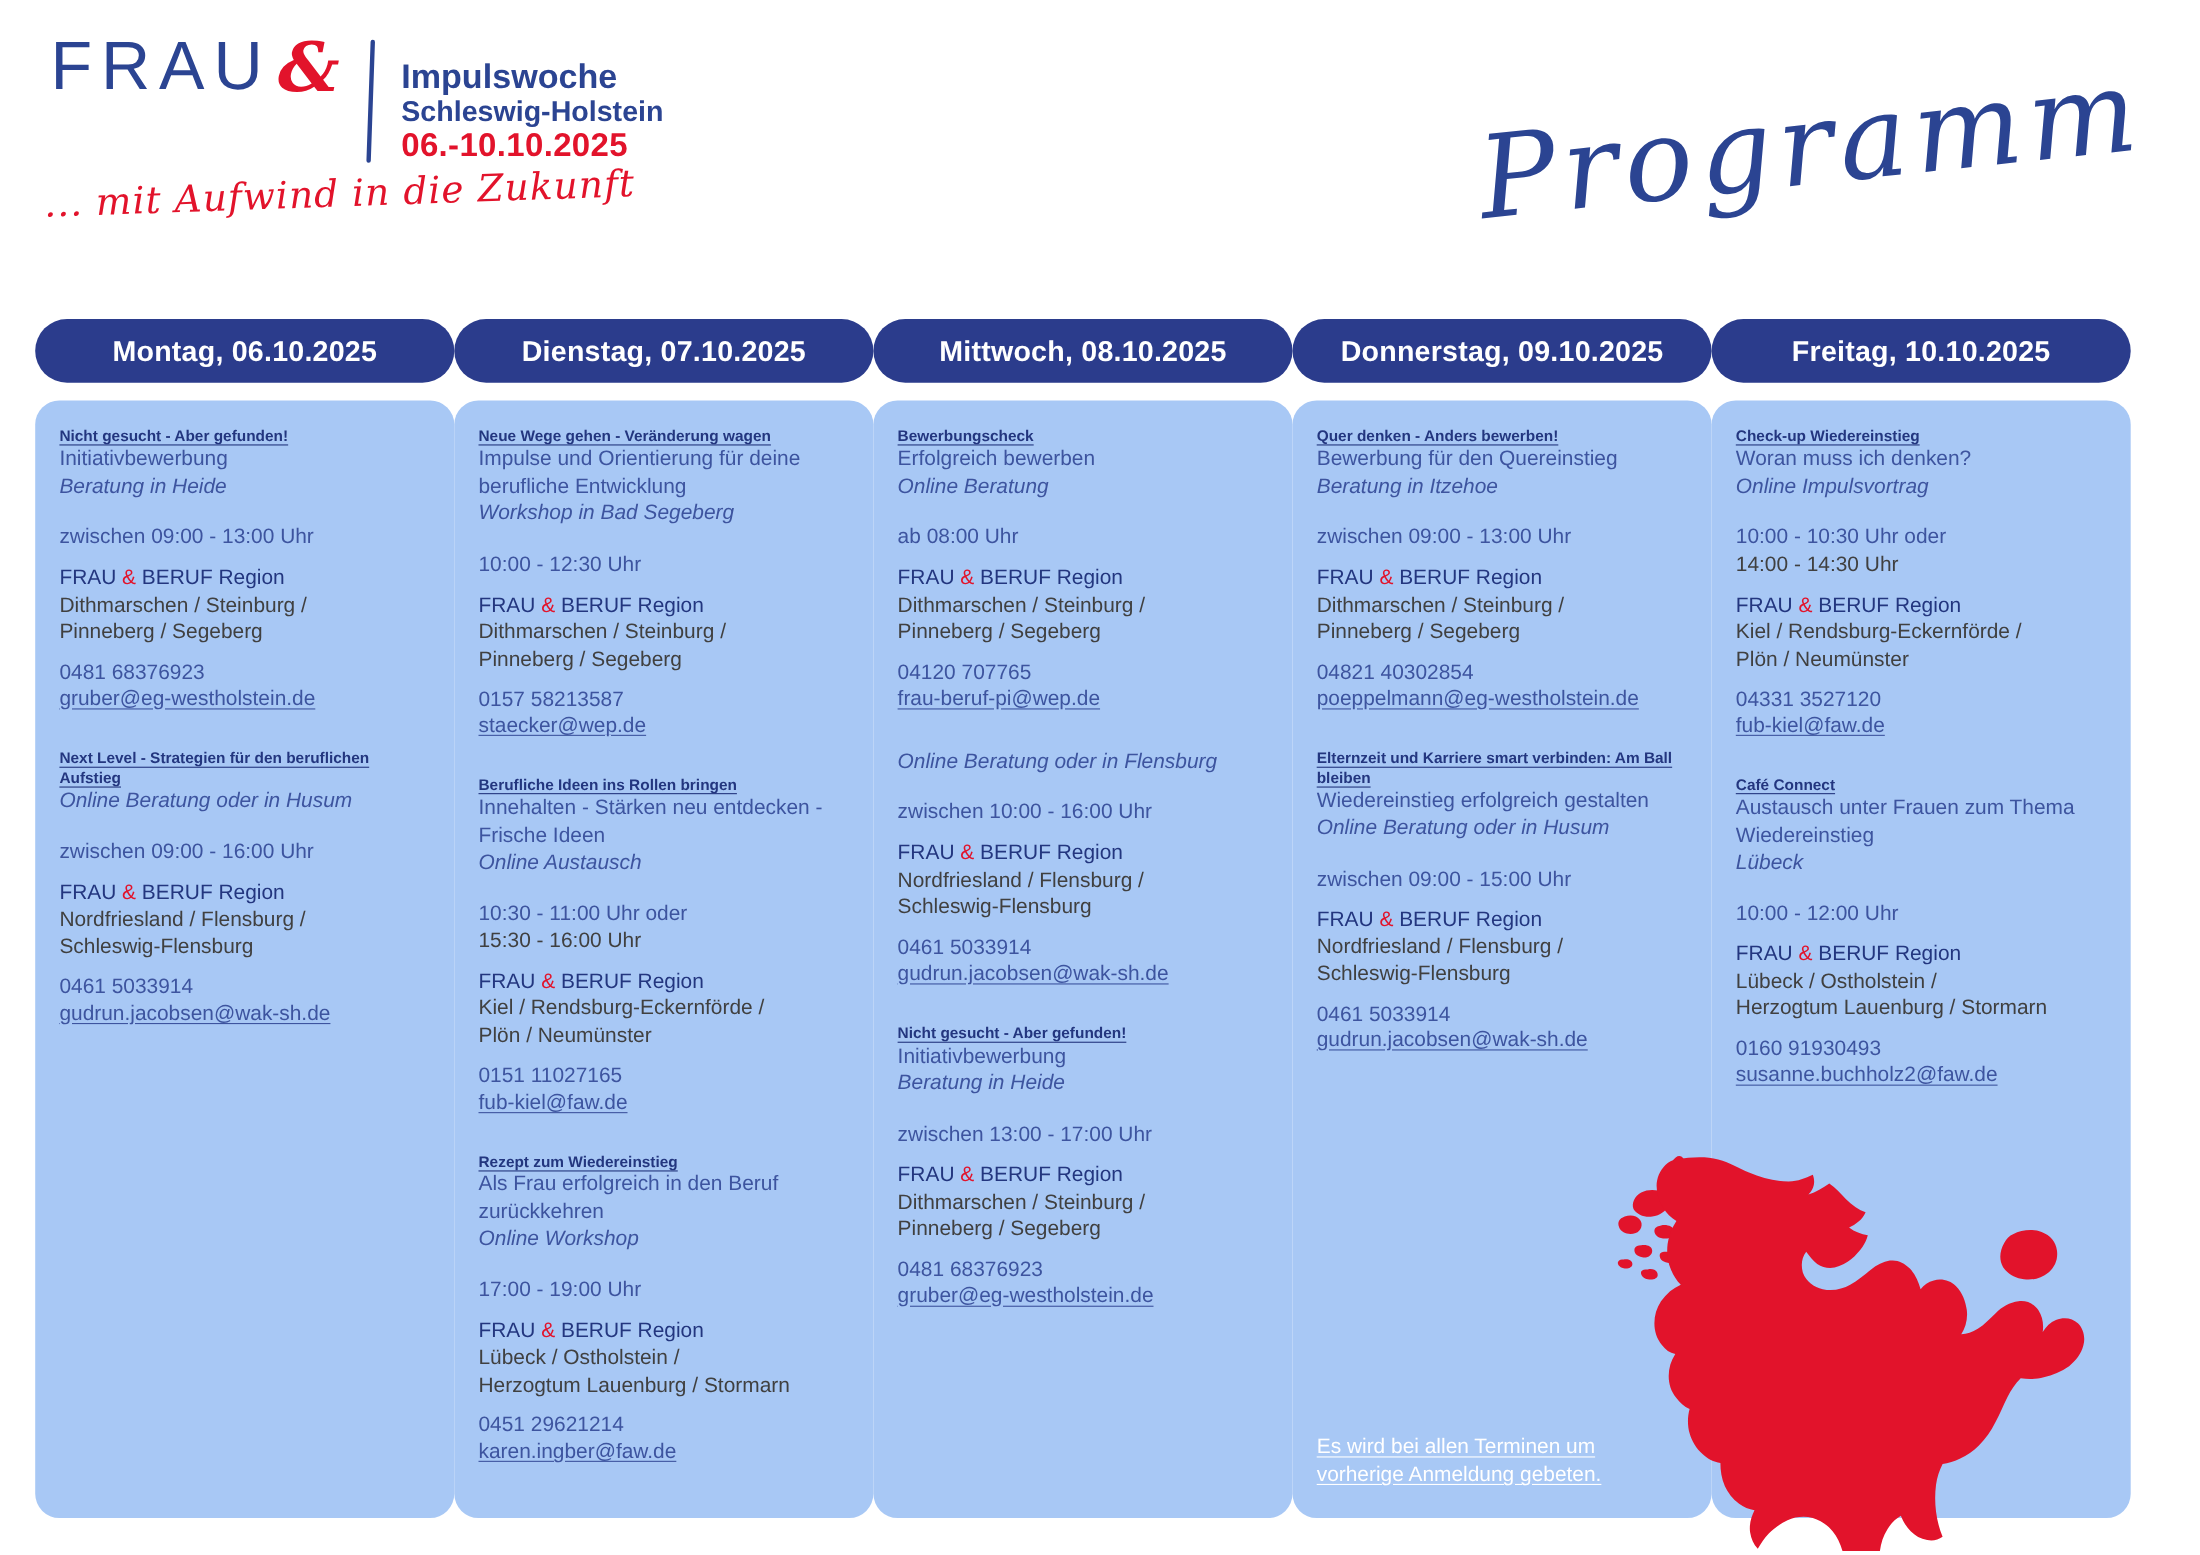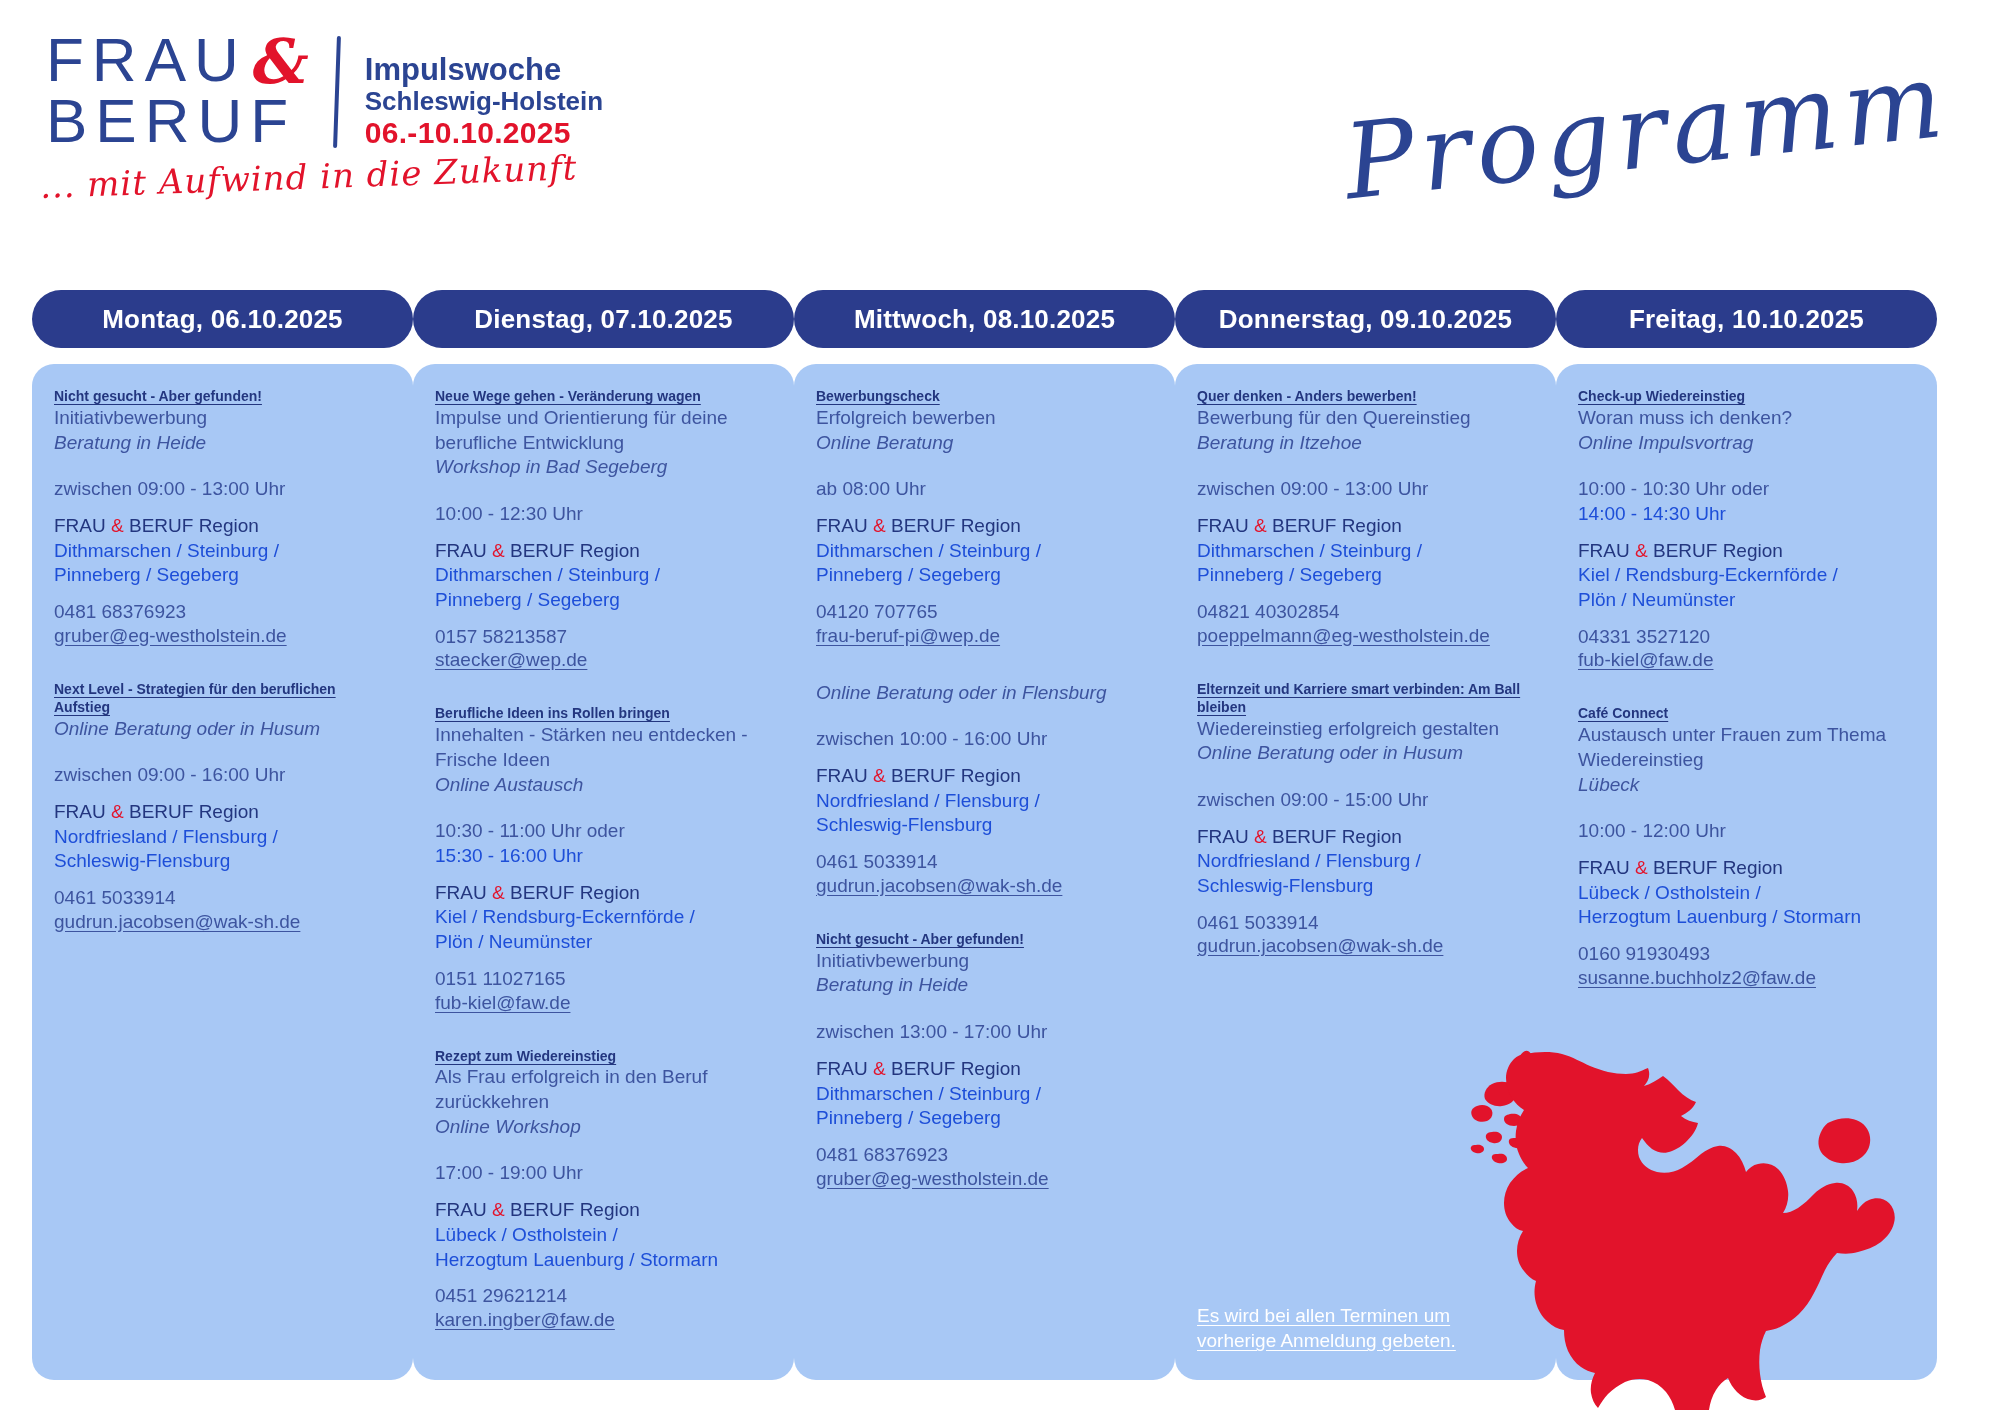--- a/index.html
+++ b/index.html
@@ -79,21 +79,21 @@
   .ev-title{
     font-size:14px;font-weight:700;color:#23367f;
     text-decoration:underline;text-underline-offset:3px;
     line-height:1.28;
   }
   .ev-sub{font-size:19px;color:#3d549f;line-height:1.30;}
   .ev-place{font-size:19px;color:#3d549f;font-style:italic;line-height:1.30;}
   .ev-time{font-size:19px;color:#3d549f;line-height:1.30;margin-top:22px;}
   .ev-region{font-size:19px;font-weight:400;color:#23367f;margin-top:12px;line-height:1.30;}
   .ev-region .amp{color:#e2132b;}
-  .ev-regionline{font-size:19px;color:#1d4ed8;line-height:1.30;}
+  .ev-regionline{font-size:19px;color:#404040;line-height:1.30;}
   .ev-contact{font-size:19px;color:#3d549f;margin-top:12px;line-height:1.30;}
   .ev-mail{font-size:19px;color:#3d549f;text-decoration:underline;text-underline-offset:3px;display:block;}
 
   .note{
     margin-top:auto;
     font-size:19px;color:#ffffff;line-height:1.35;
     text-decoration:underline;text-underline-offset:3px;
   }
 
   
@@ -108,23 +108,20 @@
 
 <div class="page">
 
   <div class="header">
 
     <div class="logo-block">
       <div class="logo-words">
         <div class="logo-row">
           <span class="logo-frau">FRAU</span>
           <span class="logo-amp">&amp;</span>
-        </div>
-        <div class="logo-row">
-          <span class="logo-beruf">BERUF</span>
         </div>
       </div>
       <div class="logo-divider"></div>
       <div class="logo-right">
         <div class="logo-impuls">Impulswoche</div>
         <div class="logo-sh">Schleswig-Holstein</div>
         <div class="logo-dates">06.-10.10.2025</div>
       </div>
     </div>
 

